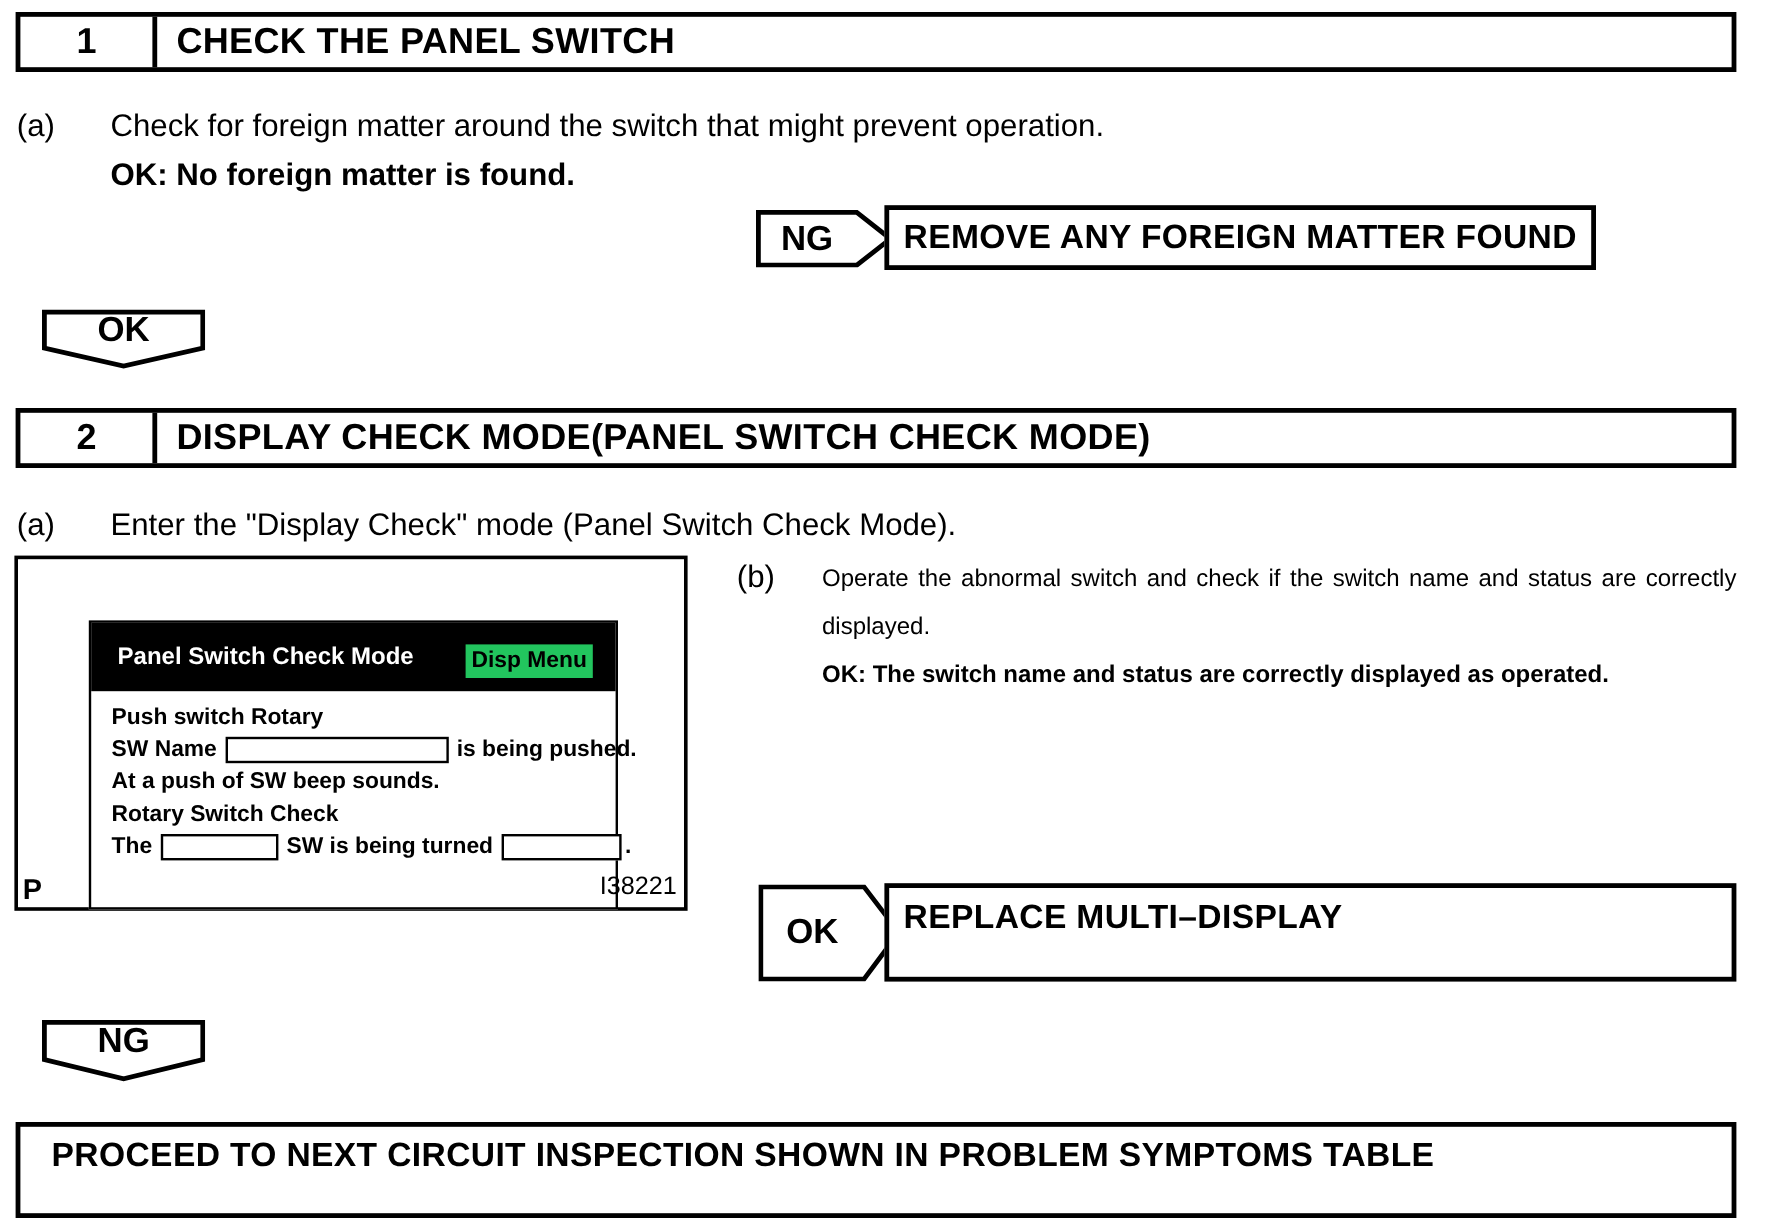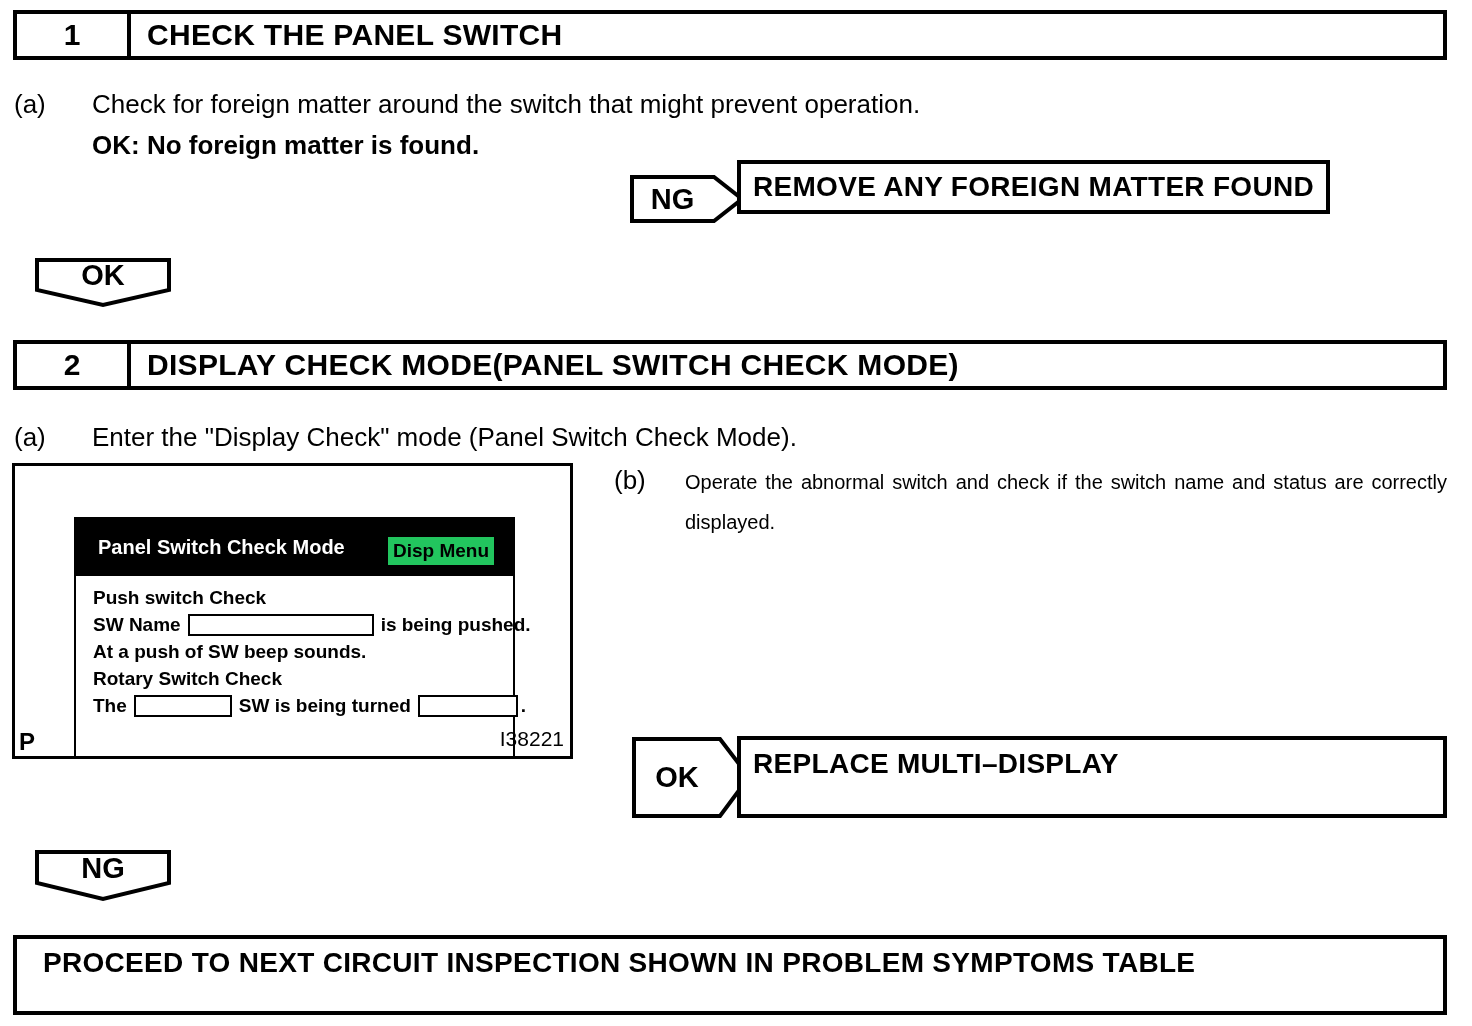--- a/index.html
+++ b/index.html
@@ -94,21 +94,21 @@
 <div class="txt" style="left:14px;top:89px;">(a)</div>
 <div class="txt" style="left:92px;top:89px;">Check for foreign matter around the switch that might prevent operation.</div>
 <div class="txt bold" style="left:92px;top:130px;">OK: No foreign matter is found.</div>
 
 <div class="pent right" style="left:608px;top:175px;width:115px;height:48px;">
   <svg width="115" height="48" viewBox="0 0 115 48">
     <polygon points="2,2 84,2 112,24 84,46 2,46" fill="#fff" stroke="#000" stroke-width="4"></polygon>
   </svg>
   <span class="lbl">NG</span>
 </div>
-<div class="actionbox center" style="left:737px;top:160px;width:593px;height:54px;">REMOVE ANY FOREIGN MATTER FOUND</div>
+<div class="actionbox center" style="left:737px;top:171px;width:593px;height:54px;">REMOVE ANY FOREIGN MATTER FOUND</div>
 
 <div class="pent down" style="left:13px;top:258px;width:136px;height:50px;">
   <svg width="136" height="50" viewBox="0 0 136 50">
     <polygon points="2,2 134,2 134,32 68,47 2,32" fill="#fff" stroke="#000" stroke-width="4"></polygon>
   </svg>
   <span class="lbl">OK</span>
 </div>
 
 <div class="hdr" style="top:340px;">
   <div class="num">2</div>
@@ -118,21 +118,21 @@
 <div class="txt" style="left:14px;top:422px;">(a)</div>
 <div class="txt" style="left:92px;top:422px;">Enter the "Display Check" mode (Panel Switch Check Mode).</div>
 
 <div class="figure">
   <div class="screen">
     <div class="screen-header">
       <span class="screen-title">Panel Switch Check Mode</span>
       <span class="disp-btn">Disp Menu</span>
     </div>
     <div class="screen-body">
-      <div class="sline">Push switch Check</div>
+      <div class="sline">Push switch Rotary</div>
       <div class="sline">
         <span>SW Name</span>
         <span class="slot sw-name"></span>
         <span>is being pushed.</span>
       </div>
       <div class="sline">At a push of SW beep sounds.</div>
       <div class="sline">Rotary Switch Check</div>
       <div class="sline">
         <span>The</span>
         <span class="slot rotary1"></span>
@@ -142,20 +142,21 @@
       </div>
     </div>
   </div>
   <div class="fig-p">P</div>
   <div class="fig-id">I38221</div>
 </div>
 
 <div class="para-b">
   <span class="item-label">(b)</span>
   <div class="ptext">Operate the abnormal switch and check if the switch name and status are correctly displayed.</div>
+  <div class="ptext bold">OK: The switch name and status are correctly displayed as operated.</div>
 </div>
 
 <div class="pent right" style="left:610px;top:737px;width:120px;height:81px;">
   <svg width="120" height="81" viewBox="0 0 120 81">
     <polygon points="2,2 88,2 117,40 88,79 2,79" fill="#fff" stroke="#000" stroke-width="4"></polygon>
   </svg>
   <span class="lbl">OK</span>
 </div>
 <div class="actionbox top" style="left:737px;top:736px;width:710px;height:82px;">REPLACE MULTI–DISPLAY</div>
 

